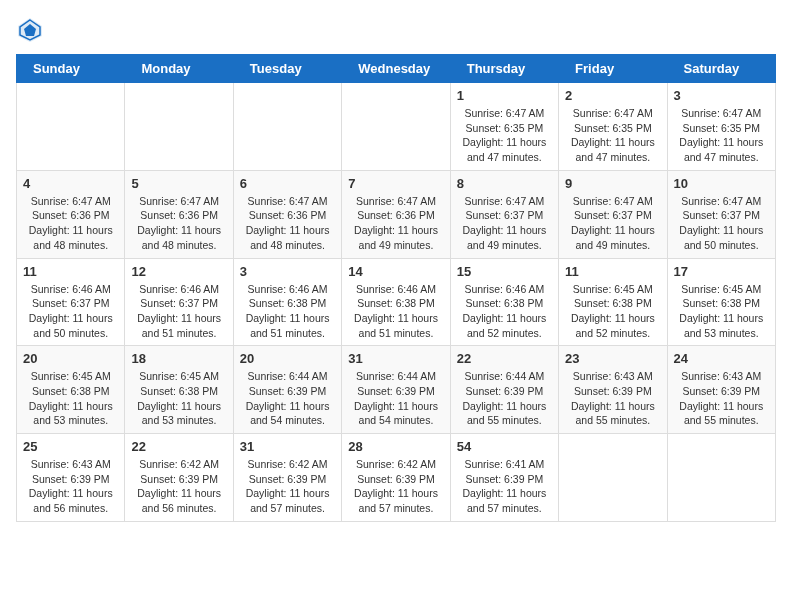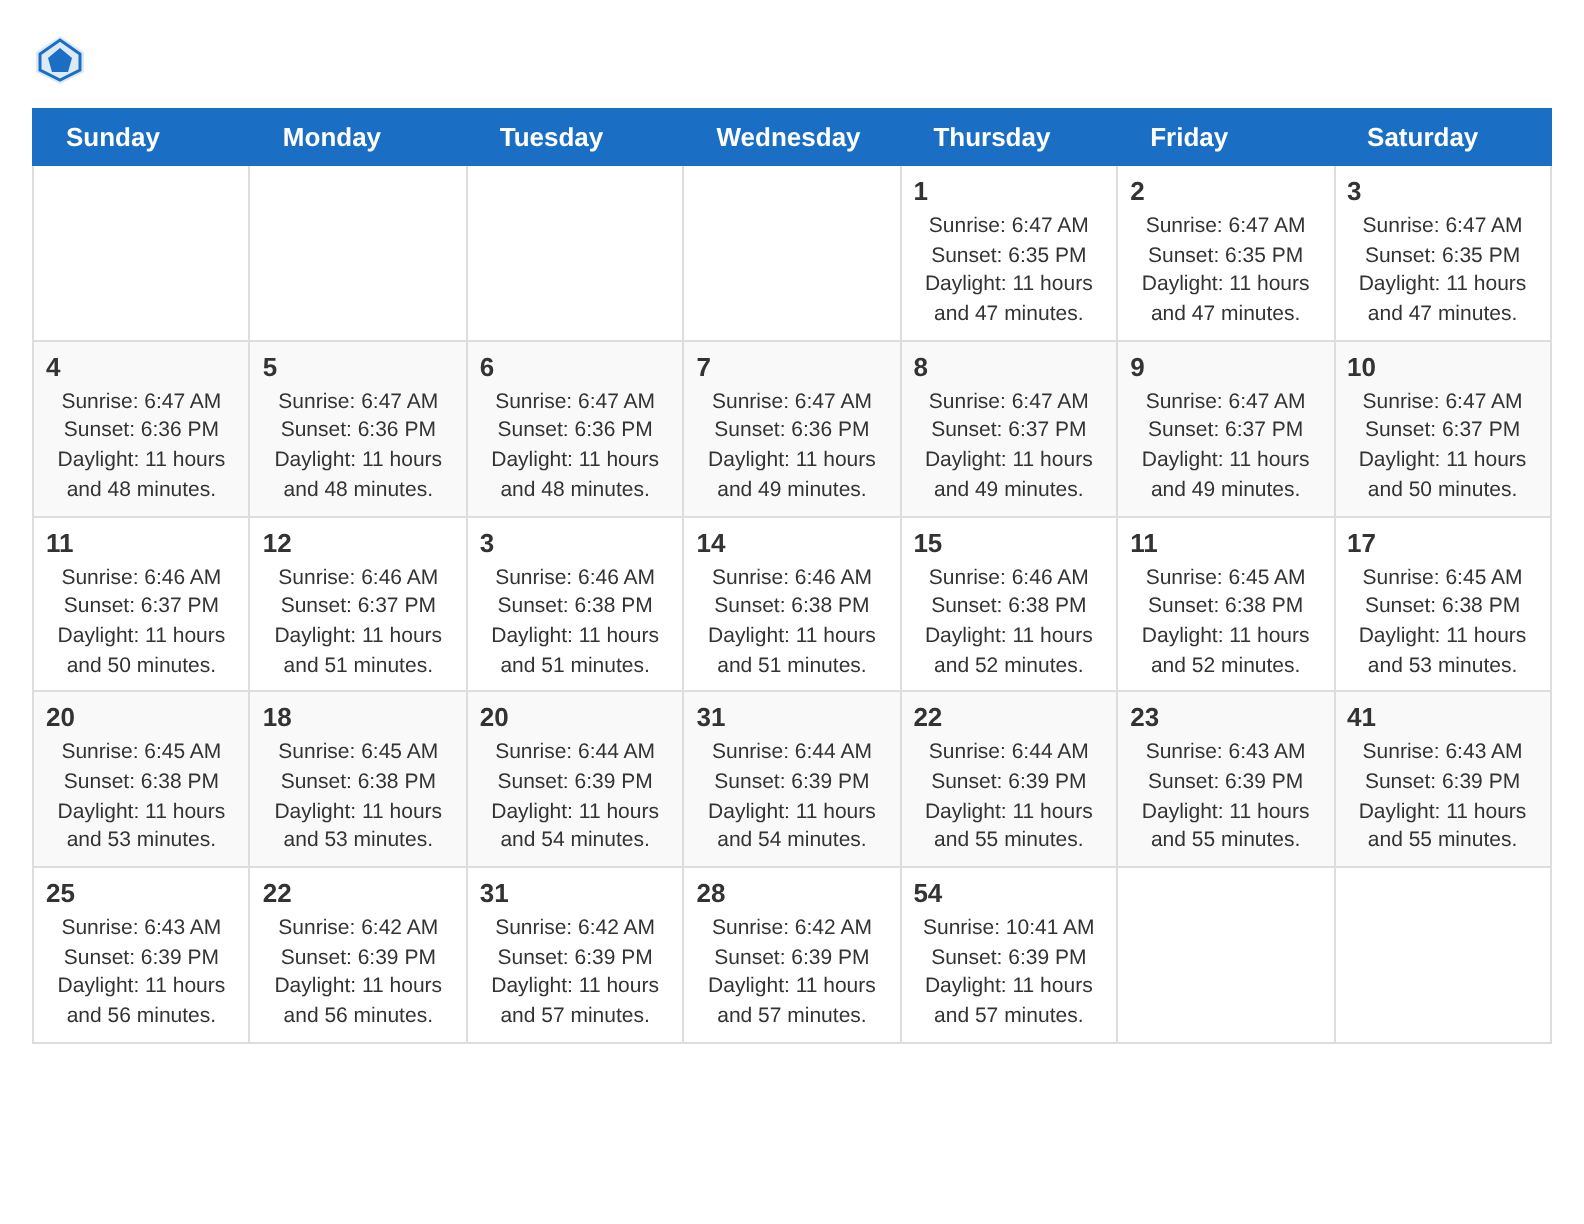--- a/index.html
+++ b/index.html
@@ -294,21 +294,21 @@
 and 55 minutes.</div>
         </td>
         <td>
           <div class="day-number">23</div>
           <div class="day-info" style="white-space: pre-line;">Sunrise: 6:43 AM
 Sunset: 6:39 PM
 Daylight: 11 hours
 and 55 minutes.</div>
         </td>
         <td>
-          <div class="day-number">41</div>
+          <div class="day-number">24</div>
           <div class="day-info" style="white-space: pre-line;">Sunrise: 6:43 AM
 Sunset: 6:39 PM
 Daylight: 11 hours
 and 55 minutes.</div>
         </td>
       </tr>
       <tr>
         <td>
           <div class="day-number">25</div>
           <div class="day-info" style="white-space: pre-line;">Sunrise: 6:43 AM
@@ -332,21 +332,21 @@
         </td>
         <td>
           <div class="day-number">28</div>
           <div class="day-info" style="white-space: pre-line;">Sunrise: 6:42 AM
 Sunset: 6:39 PM
 Daylight: 11 hours
 and 57 minutes.</div>
         </td>
         <td>
           <div class="day-number">54</div>
-          <div class="day-info" style="white-space: pre-line;">Sunrise: 10:41 AM
+          <div class="day-info" style="white-space: pre-line;">Sunrise: 6:41 AM
 Sunset: 6:39 PM
 Daylight: 11 hours
 and 57 minutes.</div>
         </td>
         <td class="empty-cell"></td>
         <td class="empty-cell"></td>
       </tr>
     </tbody>
 </table>
 

